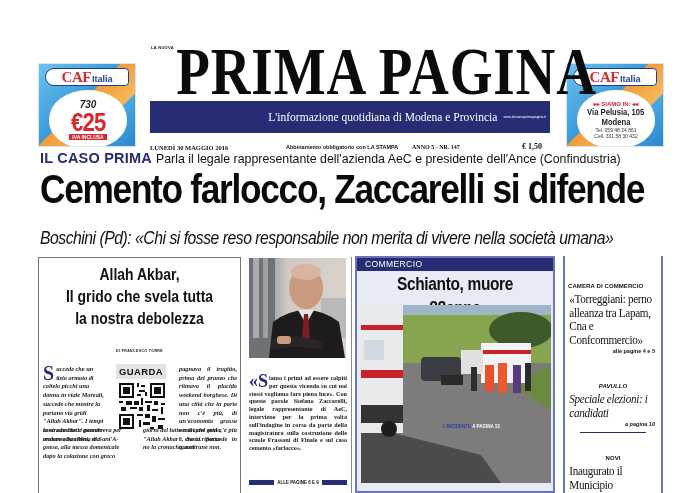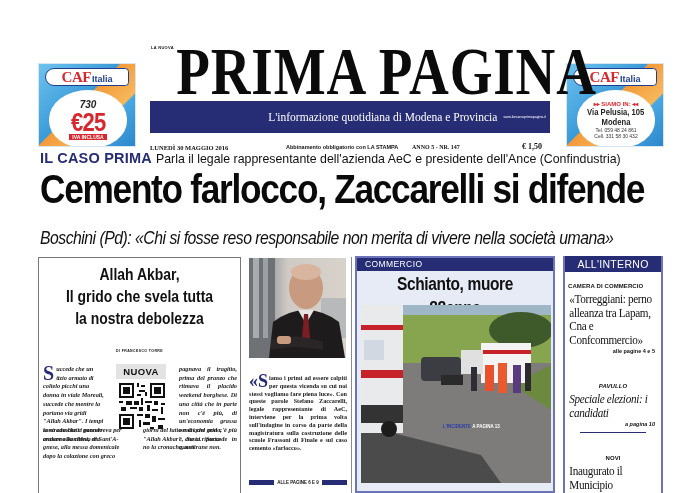--- a/index.html
+++ b/index.html
@@ -198,21 +198,21 @@
     <div>Il grido che svela tutta</div>
     <div>la nostra debolezza</div>
   </div>
   <div class="op-author">DI FRANCESCO TORRE</div>
 
   <div class="op-col c1">
     <span class="dropcap">S</span>
     <span>uccede che un tizio armato di coltelo picchi una donna in viale Moreali, succede che mentre la portano via gridi "Allah Akbar". I tempi sono cambiati: quando eravamo bambini, era</span>
   </div>
 
-  <div class="guarda">NUOVA</div>
+  <div class="guarda">GUARDA</div>
   <svg class="qr" viewBox="0 0 21 21" shape-rendering="crispEdges">
     <rect width="21" height="21" fill="#fff"></rect>
     <g fill="#111">
       <rect x="0" y="0" width="7" height="7"></rect>
         <rect x="1" y="1" width="5" height="5" fill="#fff"></rect>
         <rect x="2" y="2" width="3" height="3"></rect>
       <rect x="14" y="0" width="7" height="7"></rect>
         <rect x="15" y="1" width="5" height="5" fill="#fff"></rect>
         <rect x="16" y="2" width="3" height="3"></rect>
       <rect x="0" y="14" width="7" height="7"></rect>
@@ -324,21 +324,20 @@
       <rect x="80" y="70" width="22" height="10" fill="#2a2a2a"></rect>
     </svg>
     <div class="photo-caption">
       <span class="cap-a">L'INCIDENTE</span>
       <span>A PAGINA 13</span>
     </div>
   </div>
 </div>
 
 <div class="sidebar">
-  <div class="sb-head">ALL'INTERNO</div>
 
   <div class="sb-section" style="top:27px;">
     <div class="sb-kick">CAMERA DI COMMERCIO</div>
     <div class="sb-title" style="margin-top:3px;">«Torreggiani: perno alleanza tra Lapam, Cna e Confcommercio»</div>
     <div class="sb-pages">alle pagine 4 e 5</div>
   </div>
 
   <div class="sb-section" style="top:127px;font-style:italic;">
     <div class="sb-kick center">PAVULLO</div>
     <div class="sb-title" style="margin-top:3px;">Speciale elezioni: i candidati</div>

